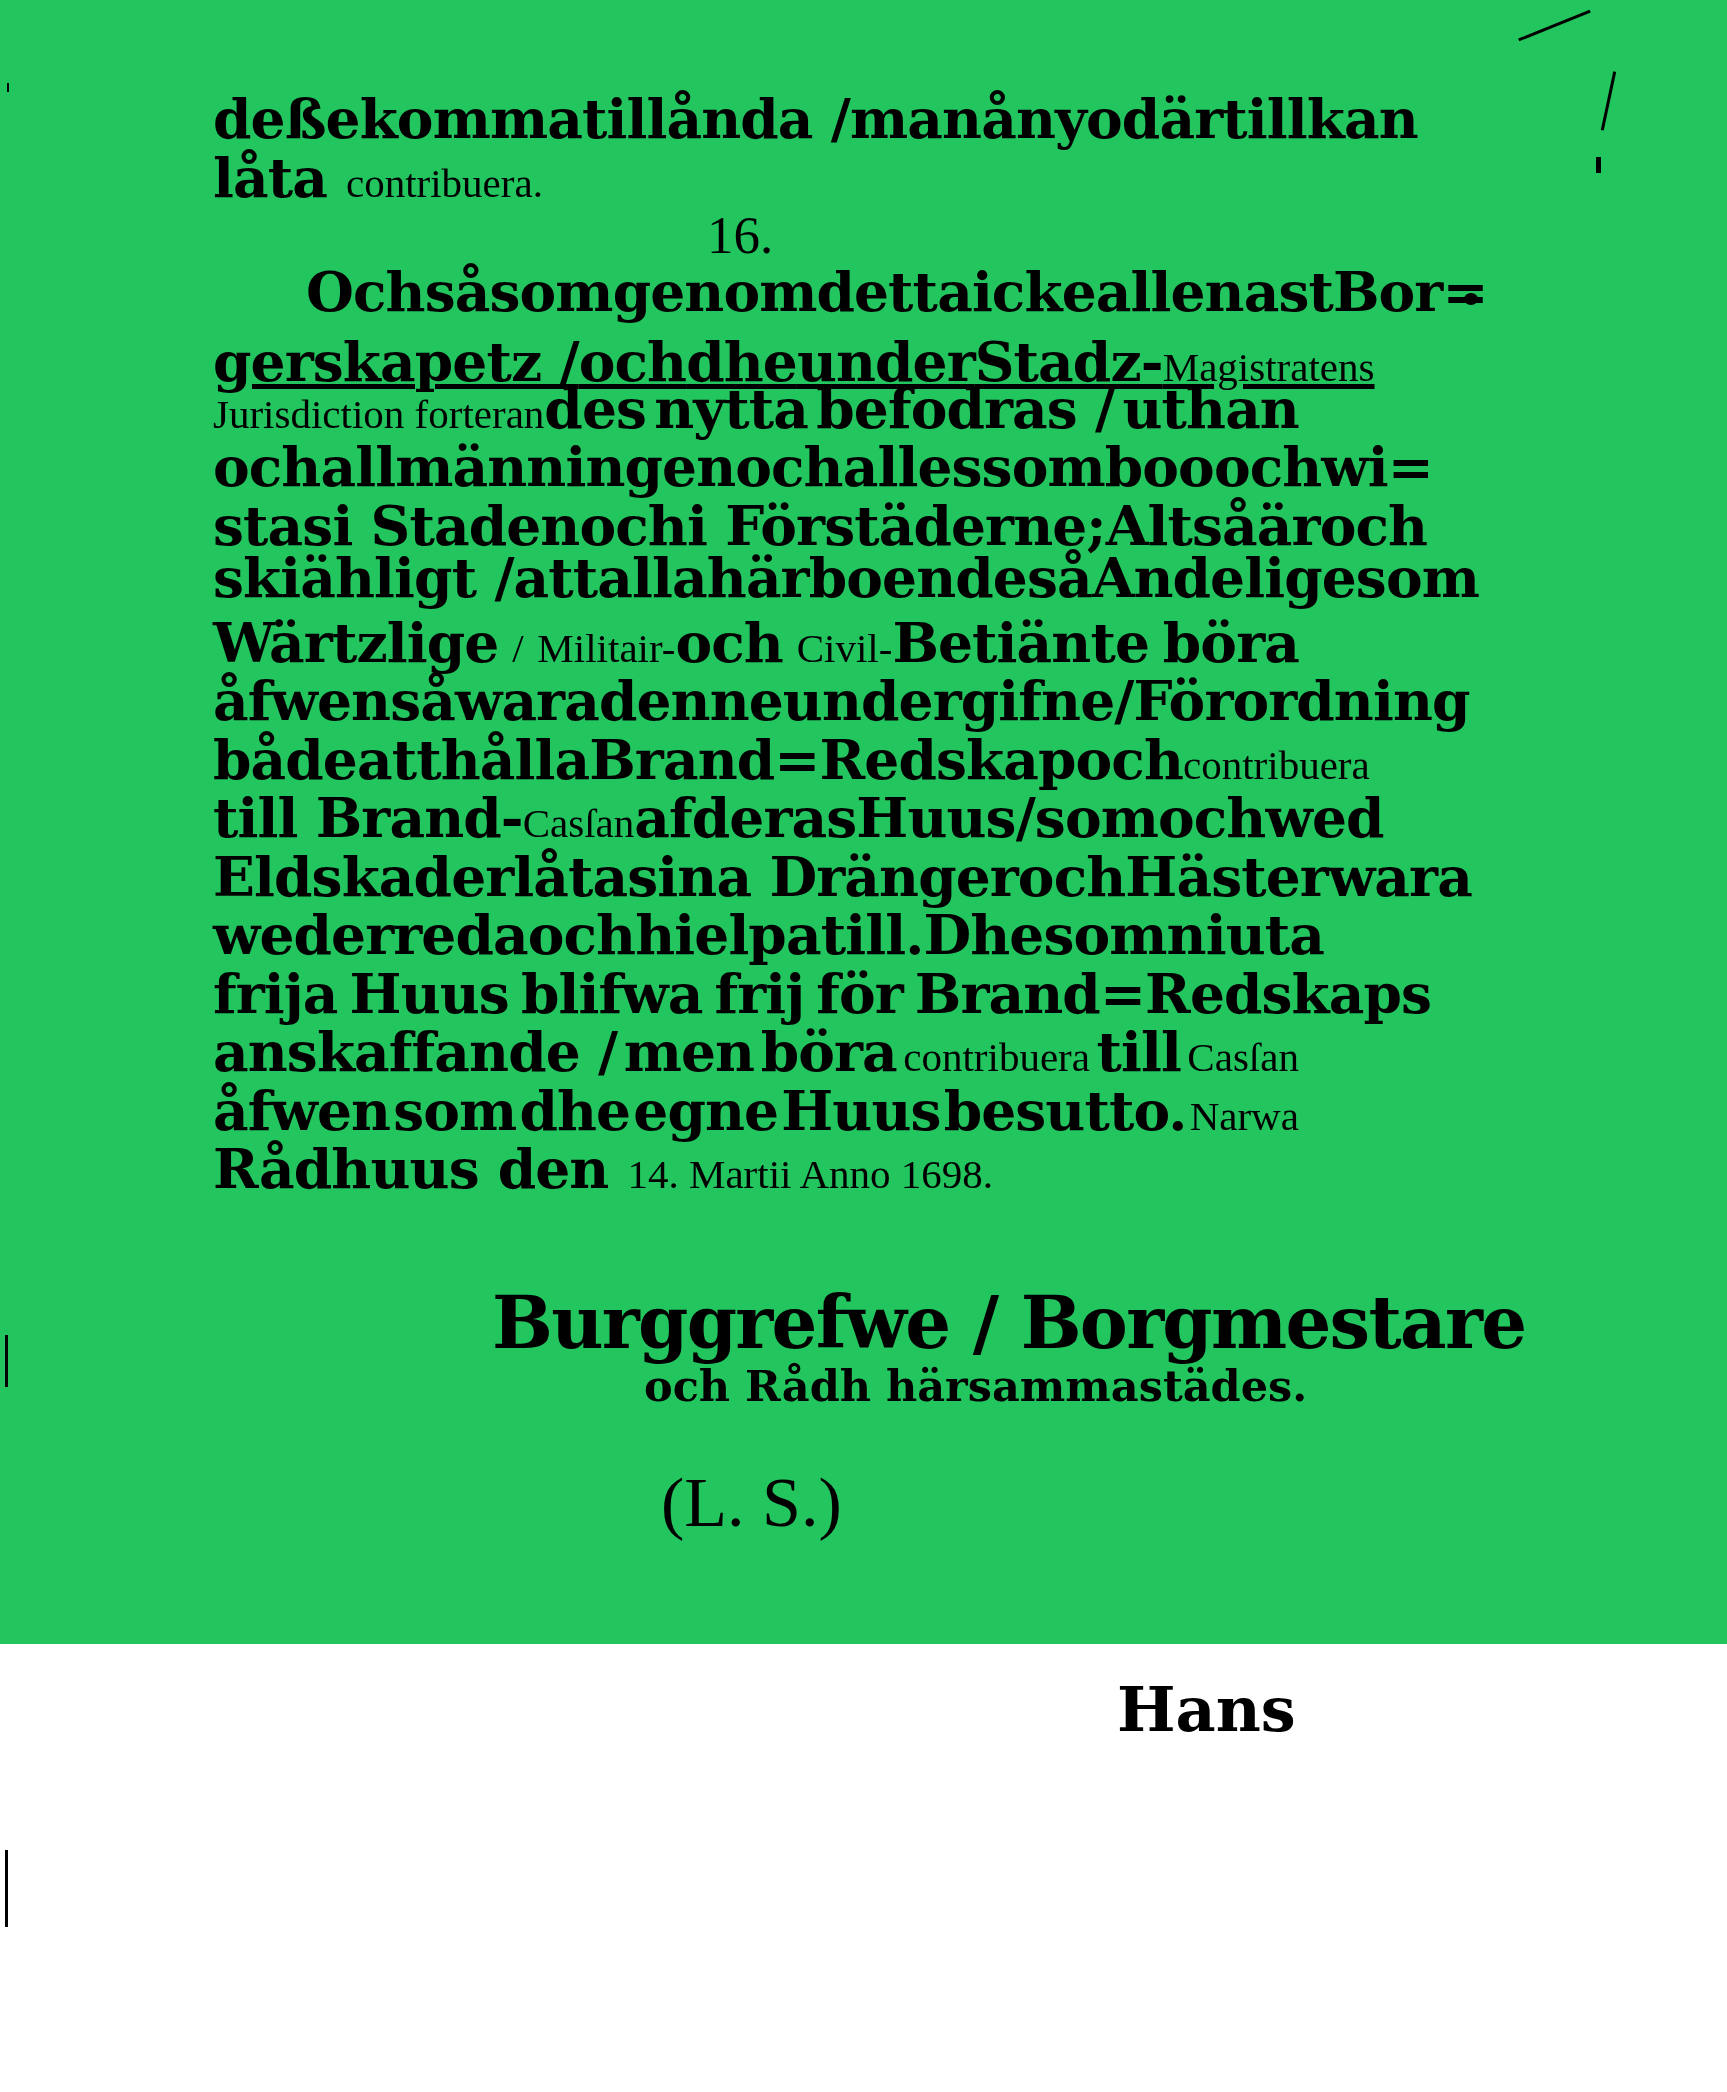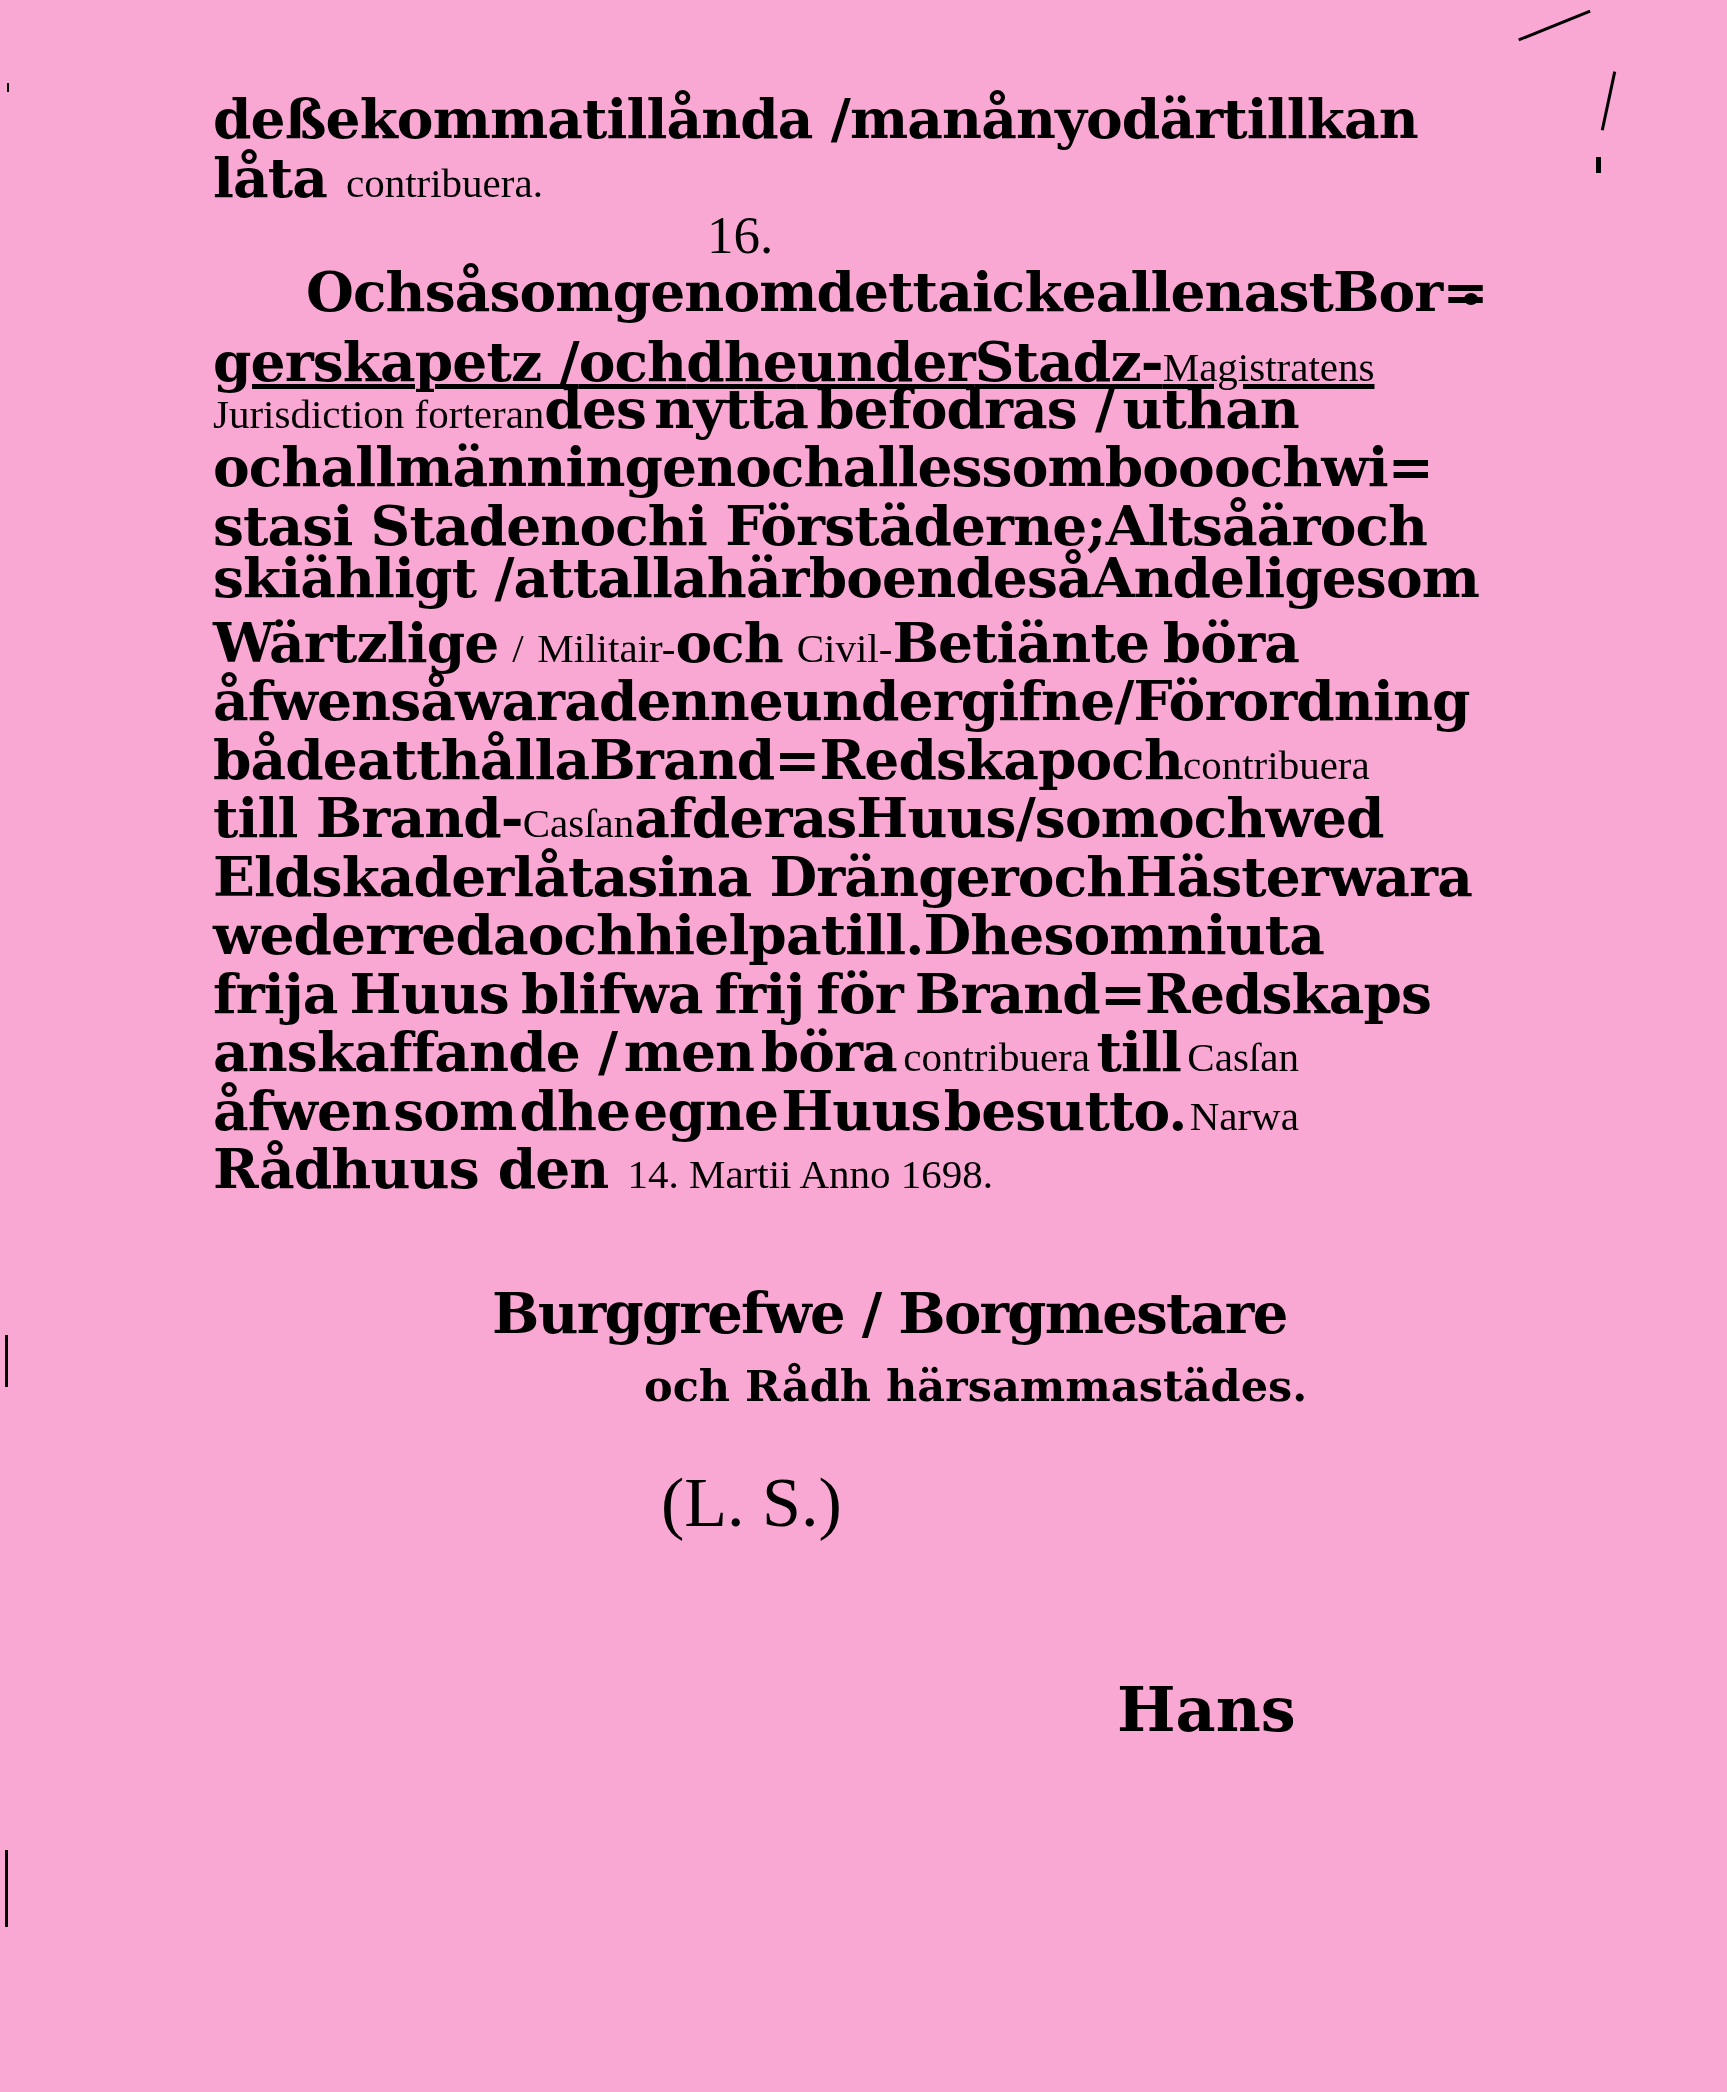--- a/index.html
+++ b/index.html
@@ -1,30 +1,30 @@
 <!DOCTYPE html>
 <html style="font-size:13.8px"><head>
 <meta charset="utf-8">
 <style>
   html, body { margin:0; padding:0; background:#ffffff; }
   body { width:1728px; height:2092px; position:relative; overflow:hidden; color:#000; }
-  .page { position:absolute; left:0; top:0; width:1728px; height:2092px; background:#f9a8d4; }
+  .page { position:absolute; left:0; top:0; width:1728px; height:1644px; background:#22c55e; }
   .line {
     position:absolute; left:213px; width:1086px;
     font-family:"DejaVu Serif", "Liberation Serif", serif;
     font-size:55px; line-height:59px; white-space:nowrap;
     display:flex; justify-content:space-between; align-items:baseline;
     font-weight:bold; letter-spacing:-0.9px;
   }
   .line.last { justify-content:flex-start; gap:19px; }
   .line.indent { padding-left:93px; width:993px; }
   .w { display:inline-block; }
   .roman { font-family:"Liberation Serif", serif; font-weight:normal; font-size:41px; letter-spacing:0; }
   .num { position:absolute; left:707px; top:205px; font-family:"Liberation Serif", serif; font-size:53px; font-weight:normal; }
-  .sig1 { position:absolute; left:492px; top:1280px; font-family:"DejaVu Serif", serif; font-weight:bold; font-size:56px; letter-spacing:-1.7px; white-space:nowrap; }
+  .sig1 { position:absolute; left:492px; top:1280px; font-family:"DejaVu Serif", serif; font-weight:bold; font-size:72px; letter-spacing:-1.7px; white-space:nowrap; }
   .sig2 { position:absolute; left:644px; top:1361px; font-family:"DejaVu Serif", serif; font-weight:bold; font-size:43px; white-space:nowrap; }
   .seal { position:absolute; left:661px; top:1463px; font-family:"Liberation Serif", serif; font-size:70px; white-space:nowrap; }
   .catch { position:absolute; left:1117px; top:1673px; font-family:"DejaVu Serif", serif; font-weight:bold; font-size:62px; white-space:nowrap;text-align:right; }
   .mark { position:absolute; background:#000; }
 </style>
 </head>
 <body>
 
 <div class="page">
 

